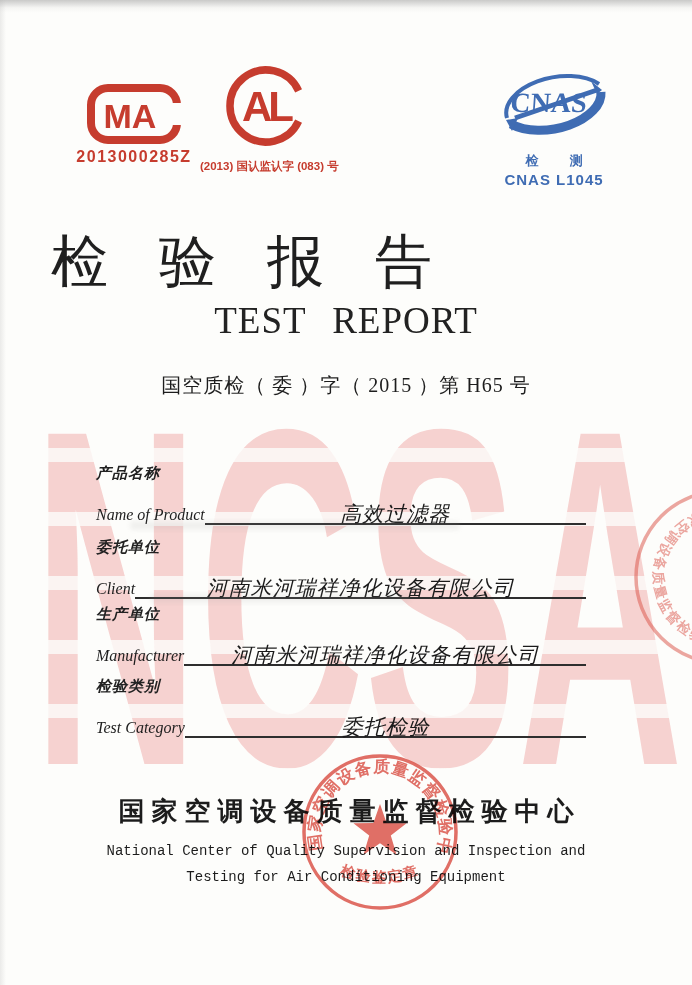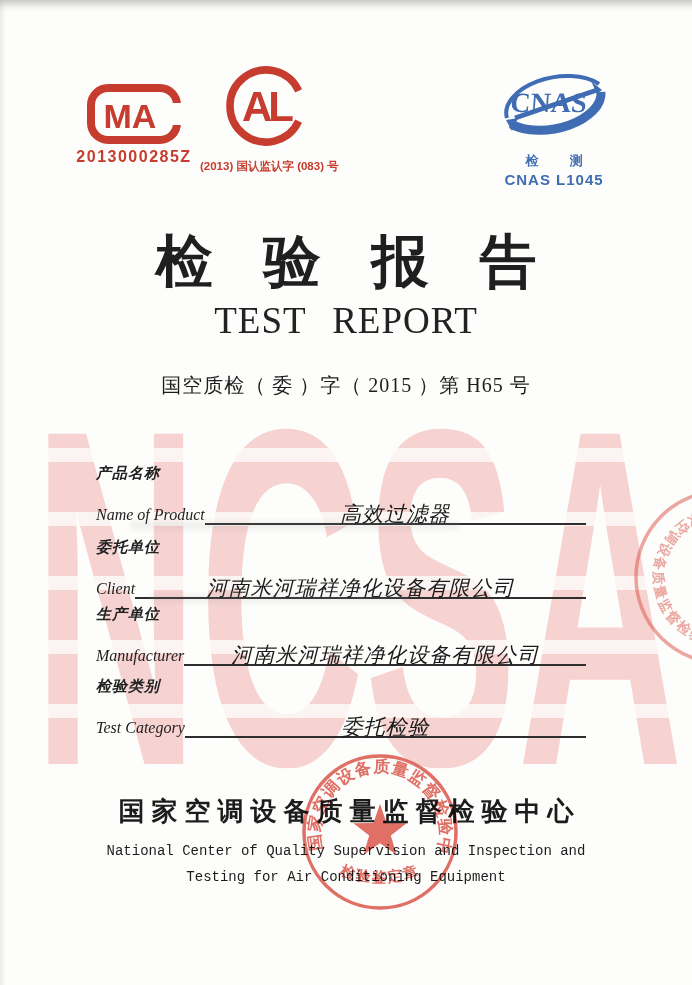--- a/index.html
+++ b/index.html
@@ -27,22 +27,22 @@
   .mark-cma   { left:74px;  top:84px;  width:120px; }
   .mark-cal   { left:200px; top:64px;  width:132px; }
   .mark-ilac  { left:396px; top:70px;  width:112px; }
   .mark-cnas  { left:498px; top:68px;  width:112px; }
   .cma-number { font-family:"Liberation Sans",sans-serif; font-weight:bold; font-size:16px; letter-spacing:1.5px; color:#c63c2e; }
   .cal-caption{ margin-top:7px; font-family:"Liberation Sans",sans-serif; font-weight:bold; font-size:11.5px; color:#c63c2e; white-space:nowrap; }
   .cnas-cn    { margin-top:2px; font-size:13px; font-weight:bold; letter-spacing:14px; padding-left:14px; color:#3f6cb3; }
   .cnas-code  { margin-top:1px; font-family:"Liberation Sans",sans-serif; font-weight:bold; font-size:15px; letter-spacing:1px; color:#3f6cb3; }
   
   .title-cn {
-    position:absolute; top:224px; left:0; width:100%; text-align:center;
-    font-family:"Liberation Sans",sans-serif; font-weight:700; font-size:57px; color:#1f1f1f;
+    position:absolute; top:224px; left:0; width:100%; text-align:left;
+    font-family:"Liberation Sans",sans-serif; font-weight:400; font-size:57px; color:#1f1f1f;
     letter-spacing:51px; padding-left:51px; box-sizing:border-box; white-space:nowrap;
   }
   .title-en {
     position:absolute; top:299px; left:0; width:100%; text-align:center;
     font-size:37px; color:#222; letter-spacing:1px; word-spacing:16px; white-space:nowrap;
   }
   .report-no {
     position:absolute; top:372px; left:0; width:100%; text-align:center;
     font-size:20px; color:#1d1d1d; letter-spacing:1px; white-space:nowrap;
   }

